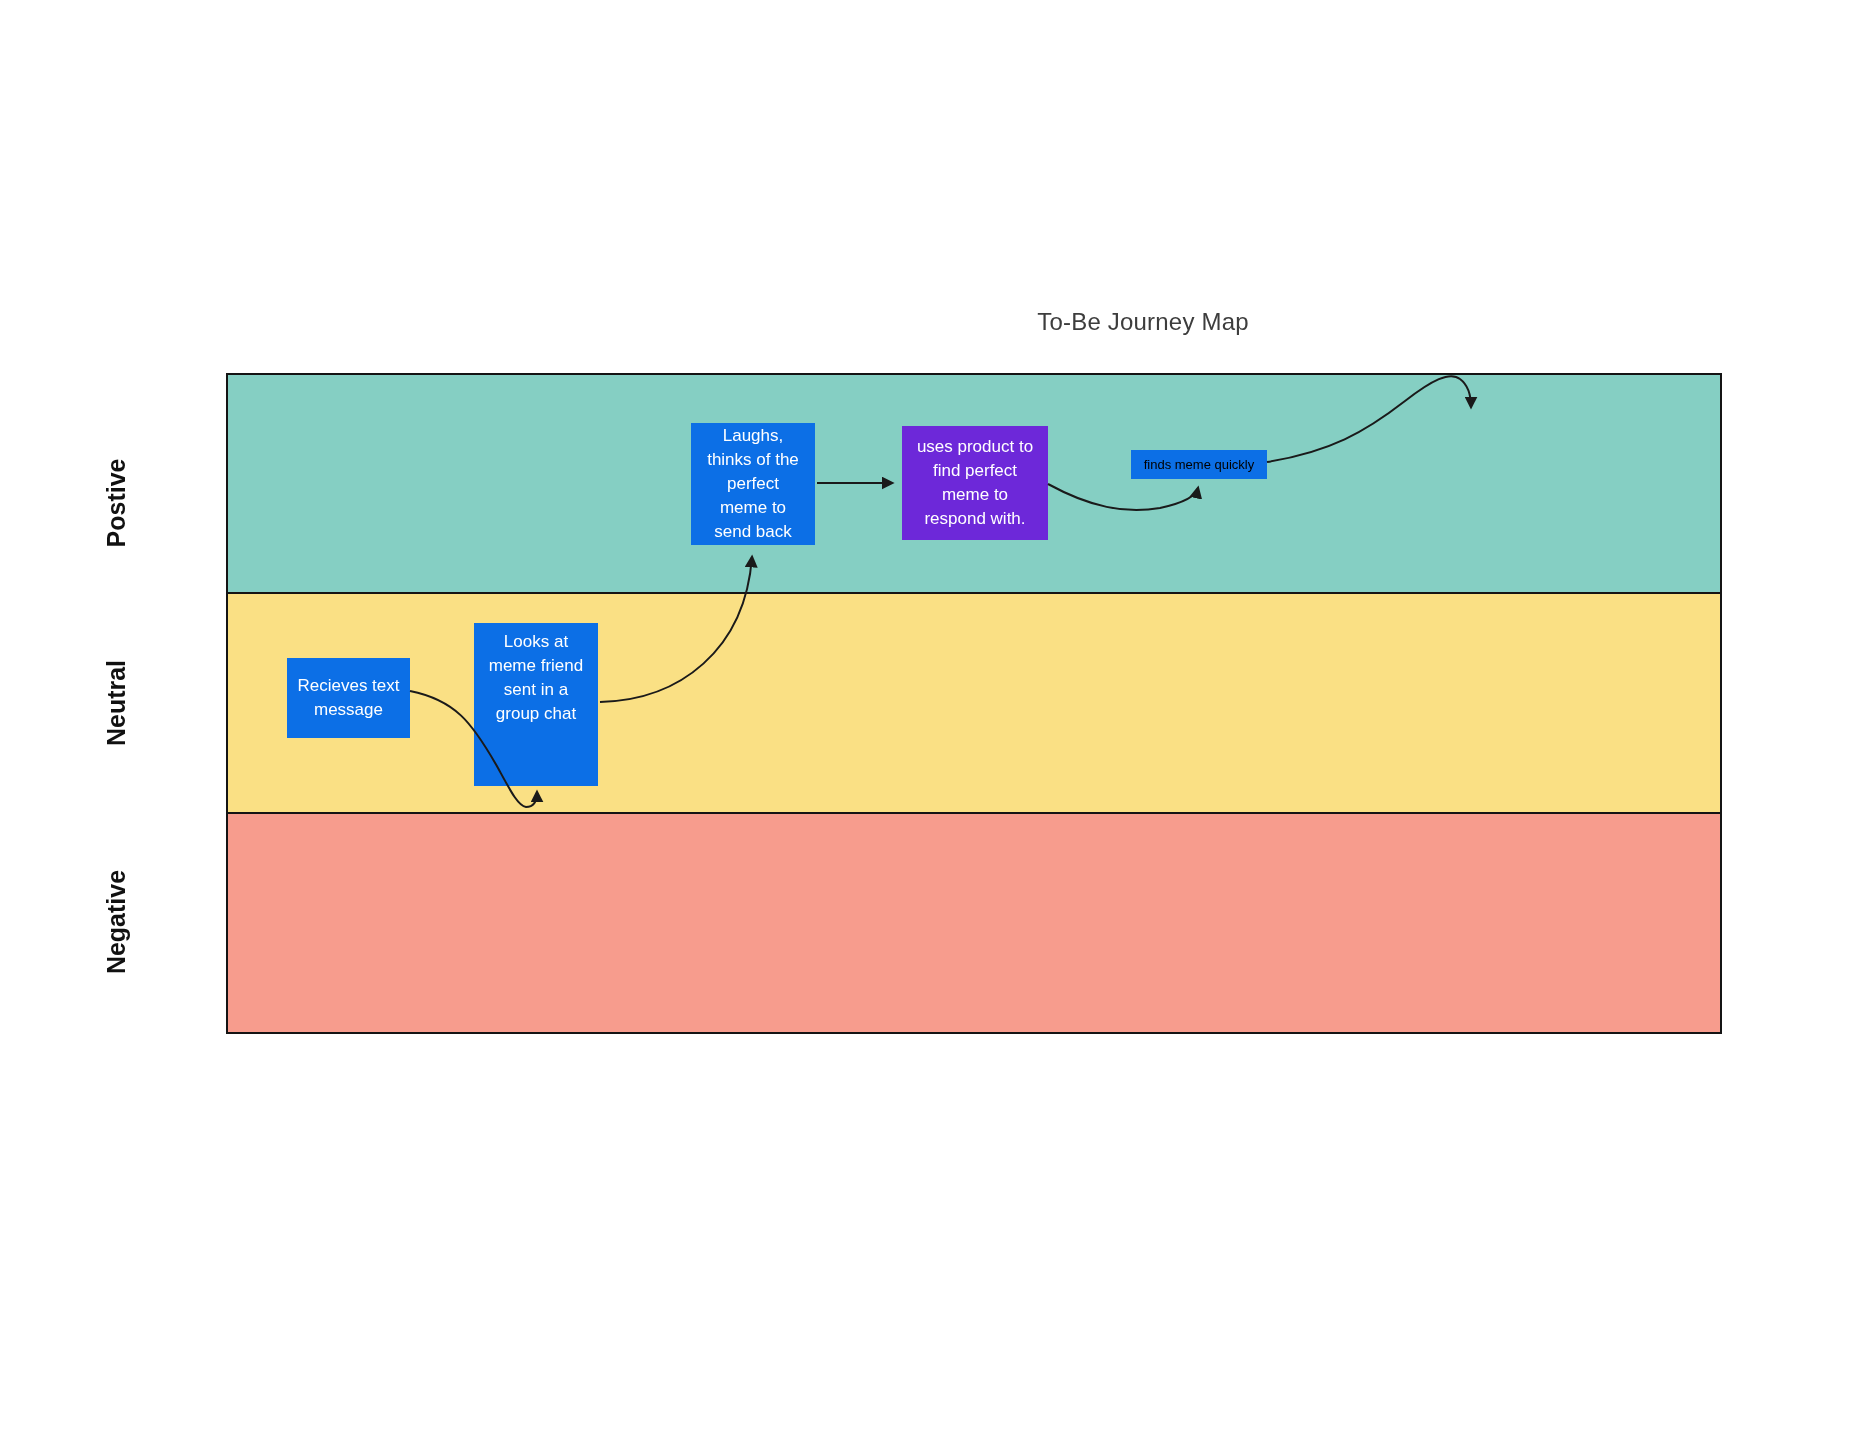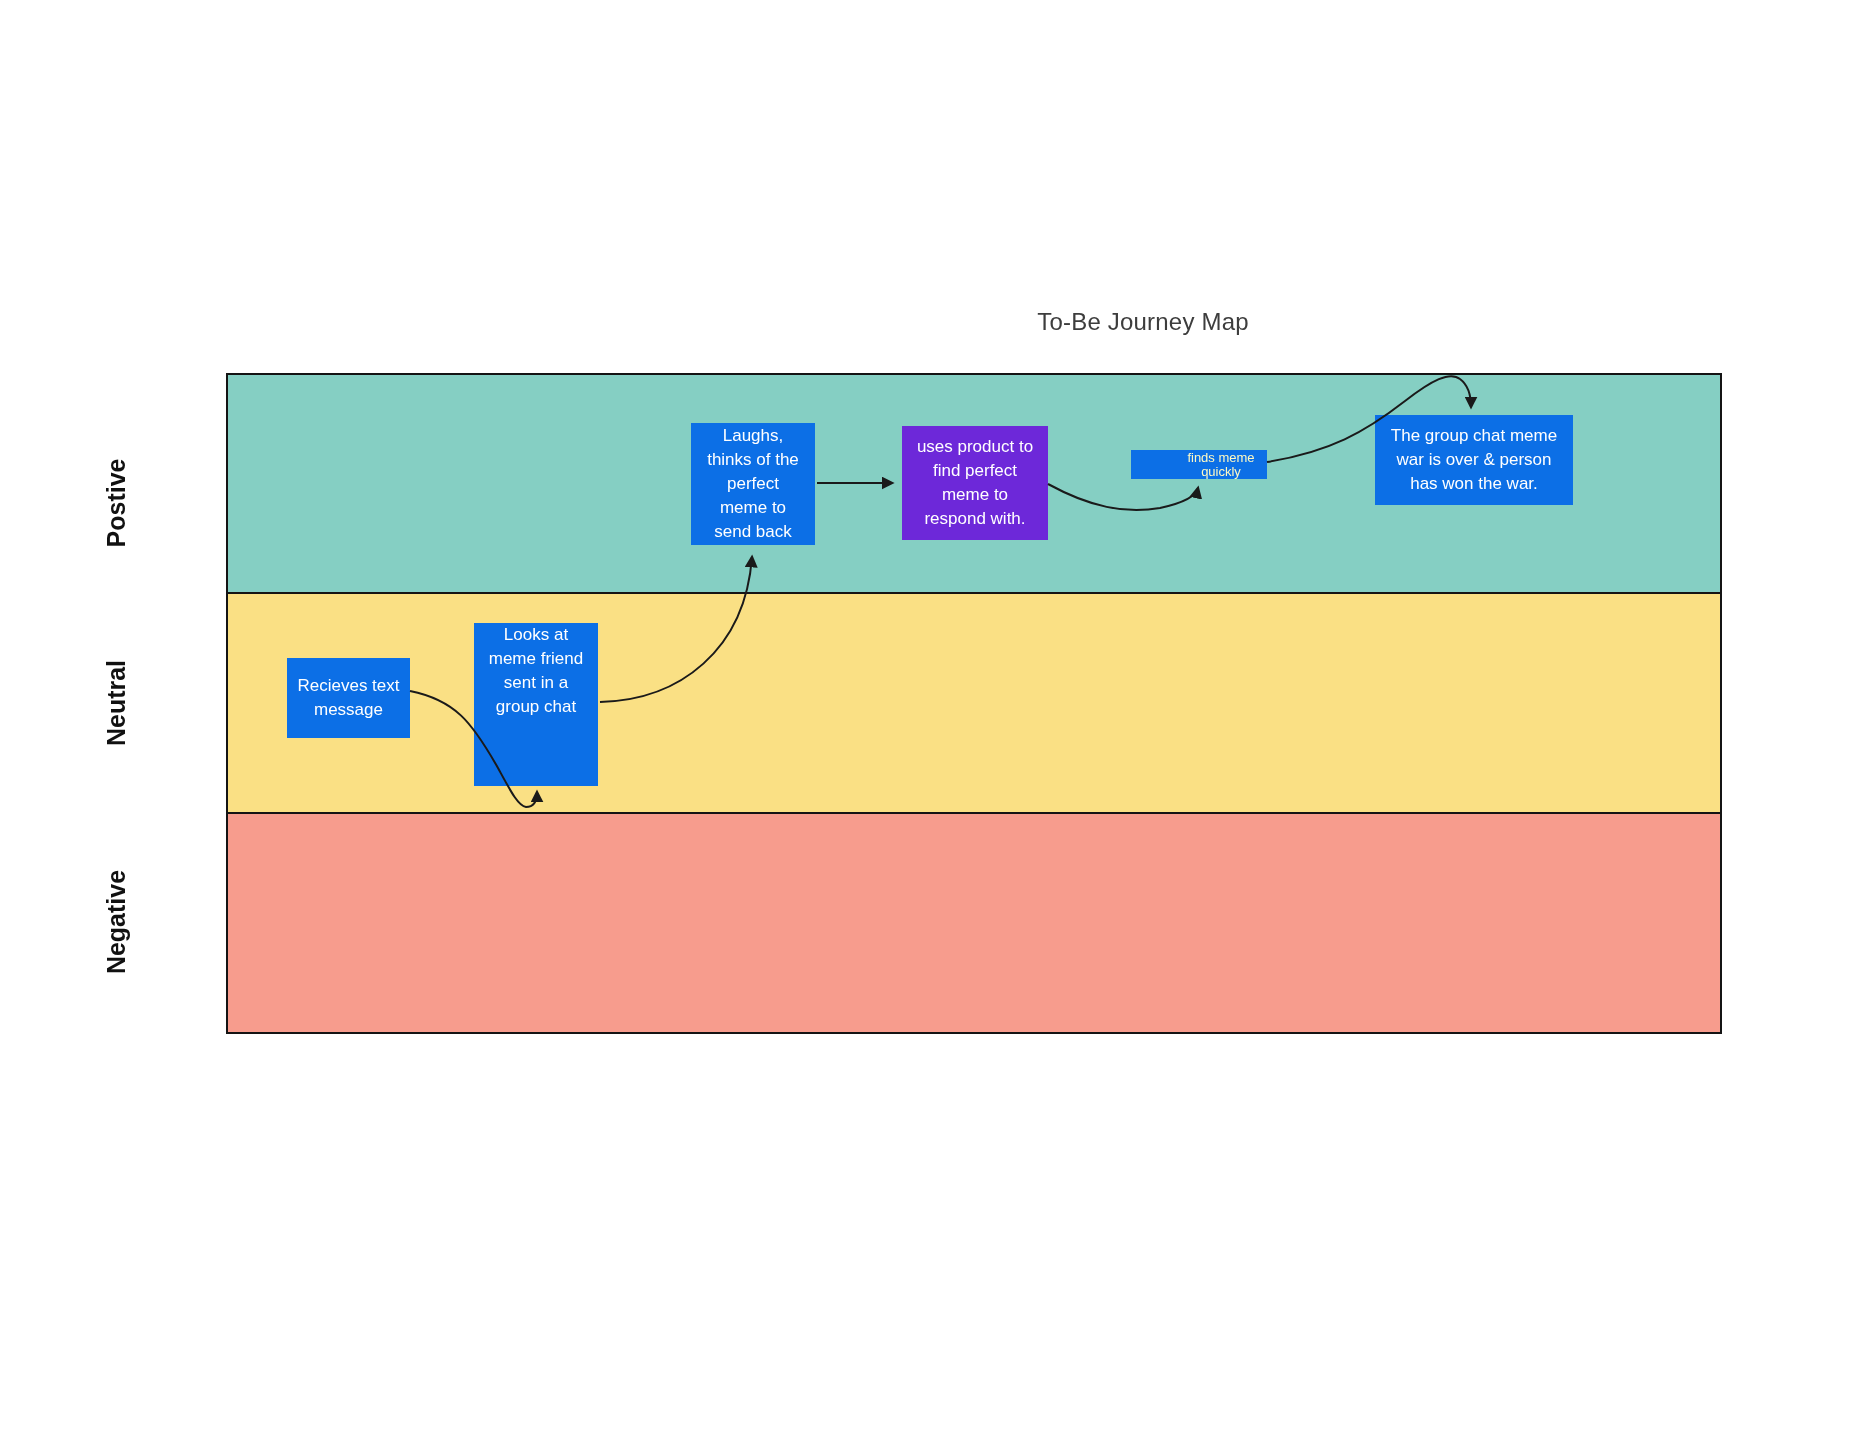--- a/index.html
+++ b/index.html
@@ -65,21 +65,21 @@
     justify-content: center;
     text-align: center;
     font-size: 17px;
     line-height: 24px;
     white-space: pre-line;
     box-sizing: border-box;
     z-index: 2;
   }
   .node-receives  { left: 287px;  top: 658px; width: 123px; height: 80px; }
   .node-looks     { left: 474px;  top: 623px; width: 124px; height: 163px;
-                    align-items: flex-start; }
+                    align-items: flex-start; padding-top: 7px; }
   .node-laughs    { left: 691px;  top: 423px; width: 124px; height: 122px; }
   .node-uses      { left: 902px;  top: 426px; width: 146px; height: 114px; }
   .node-finds     { left: 1131px; top: 450px; width: 136px; height: 29px;
                     font-size: 13px; line-height: 14px; }
   .node-groupchat { left: 1375px; top: 415px; width: 198px; height: 90px; }
   .connector-layer {
     position: absolute;
     left: 0; top: 0;
     width: 1860px; height: 1440px;
     z-index: 3;
@@ -115,25 +115,22 @@
 thinks of the
 perfect
 meme to
 send back</div>
 
   <div class="node node-uses" style="background: #6d28d9; color: rgb(255, 255, 255);">uses product to
 find perfect
 meme to
 respond with.</div>
 
-  <div class="node node-finds" style="background: rgb(12, 111, 230); color: #fef9c3; padding-left: 44px;">finds meme quickly</div>
+  <div class="node node-finds" style="background: rgb(12, 111, 230); color: #000000;">finds meme quickly</div>
 
-  <div class="node node-groupchat" style="background: rgb(12, 111, 230); color: rgb(255, 255, 255);">The group chat meme
-war is over &amp; person
-has won the war.</div>
 
   <svg class="connector-layer" width="1860" height="1440" viewBox="0 0 1860 1440">
     <defs>
       <marker id="arrowhead" viewBox="0 0 10 10" refX="8" refY="5" markerWidth="6.5" markerHeight="6.5" orient="auto-start-reverse">
         <path d="M 0 0 L 10 5 L 0 10 z" class="arrowhead-fill" fill="#1a1a1a"></path>
       </marker>
     </defs>
     <path class="connector" d="M 410 691 C 455 700, 472 722, 498 768 C 510 790, 518 806, 526 807 C 534 807, 537 801, 537 792" fill="none" stroke-width="2" marker-end="url(#arrowhead)" stroke="#1a1a1a"></path>
     <path class="connector" d="M 600 702 C 680 700, 745 650, 752 557" fill="none" stroke-width="2" marker-end="url(#arrowhead)" stroke="#1a1a1a"></path>
     <path class="connector" d="M 817 483 L 892 483" fill="none" stroke-width="2" marker-end="url(#arrowhead)" stroke="#1a1a1a"></path>

